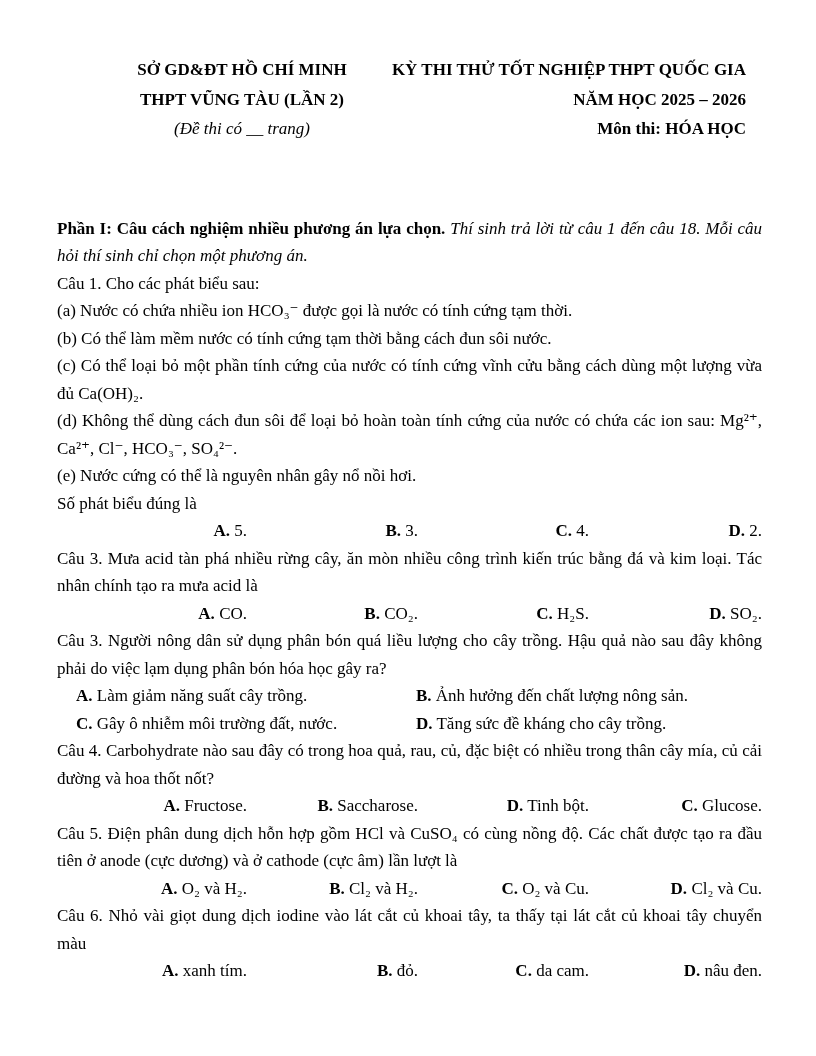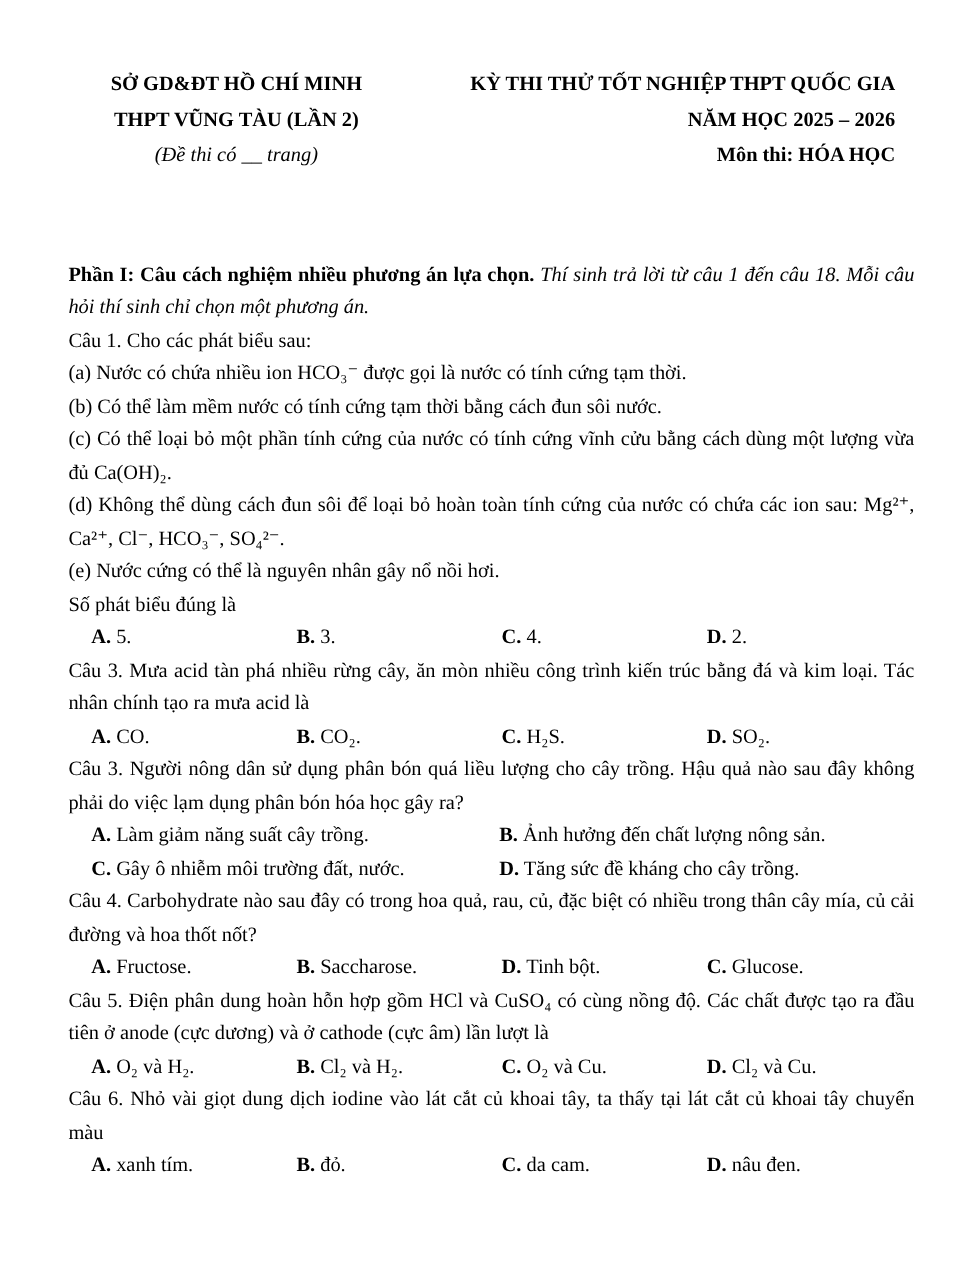--- a/index.html
+++ b/index.html
@@ -19,39 +19,40 @@
   }
   .bold   { font-weight: bold; }
   .italic { font-style: italic; }
 
   
   .header {
     display: flex;
     align-items: flex-start;
     padding: 55px 70px 0 57px;
     line-height: 29.5px;
+    margin-left: 45px;
   }
   .header-left  { width: 280px; text-align: center; }
   .header-right { flex: 1;      text-align: right; }
 
   
   .content {
     margin-top: 71px;
     padding: 0 54px 0 57px;
     line-height: 27.5px;
   }
   .para { margin: 0; text-align: justify; }
   .q-label  { font-weight: normal; }
   .statement { margin: 0; text-align: justify; }
 
   .opts {
     display: grid;
     padding-left: 19px;
   }
-  .opts.four { grid-template-columns: 171px 171px 171px 1fr; }
+  .opts.four { grid-template-columns: 171px 171px 171px 1fr; text-align: right; }
   .opts.two  { grid-template-columns: 340px 1fr; }
   .opt { white-space: nowrap; }
   .opt-letter { font-weight: bold; }
 </style>
 </head>
 <body>
 
 <div class="page">
 
   <div class="header">
@@ -111,21 +112,21 @@
       <p class="para"><span class="q-label">Câu 4.</span><span> Carbohydrate nào sau đây có trong hoa quả, rau, củ, đặc biệt có nhiều trong thân cây mía, củ cải đường và hoa thốt nốt?</span></p>
       <div class="opts four">
         <span class="opt"><span class="opt-letter">A.</span><span> Fructose.</span></span>
         <span class="opt"><span class="opt-letter">B.</span><span> Saccharose.</span></span>
         <span class="opt"><span class="opt-letter">D.</span><span> Tinh bột.</span></span>
         <span class="opt"><span class="opt-letter">C.</span><span> Glucose.</span></span>
       </div>
     </div>
 
     <div class="question">
-      <p class="para"><span class="q-label">Câu 5.</span><span> Điện phân dung hoàn hỗn hợp gồm HCl và CuSO₄ có cùng nồng độ. Các chất được tạo ra đầu tiên ở anode (cực dương) và ở cathode (cực âm) lần lượt là</span></p>
+      <p class="para"><span class="q-label">Câu 5.</span><span> Điện phân dung dịch hỗn hợp gồm HCl và CuSO₄ có cùng nồng độ. Các chất được tạo ra đầu tiên ở anode (cực dương) và ở cathode (cực âm) lần lượt là</span></p>
       <div class="opts four">
         <span class="opt"><span class="opt-letter">A.</span><span> O₂ và H₂.</span></span>
         <span class="opt"><span class="opt-letter">B.</span><span> Cl₂ và H₂.</span></span>
         <span class="opt"><span class="opt-letter">C.</span><span> O₂ và Cu.</span></span>
         <span class="opt"><span class="opt-letter">D.</span><span> Cl₂ và Cu.</span></span>
       </div>
     </div>
 
     <div class="question">
       <p class="para"><span class="q-label">Câu 6.</span><span> Nhỏ vài giọt dung dịch iodine vào lát cắt củ khoai tây, ta thấy tại lát cắt củ khoai tây chuyển màu</span></p>

